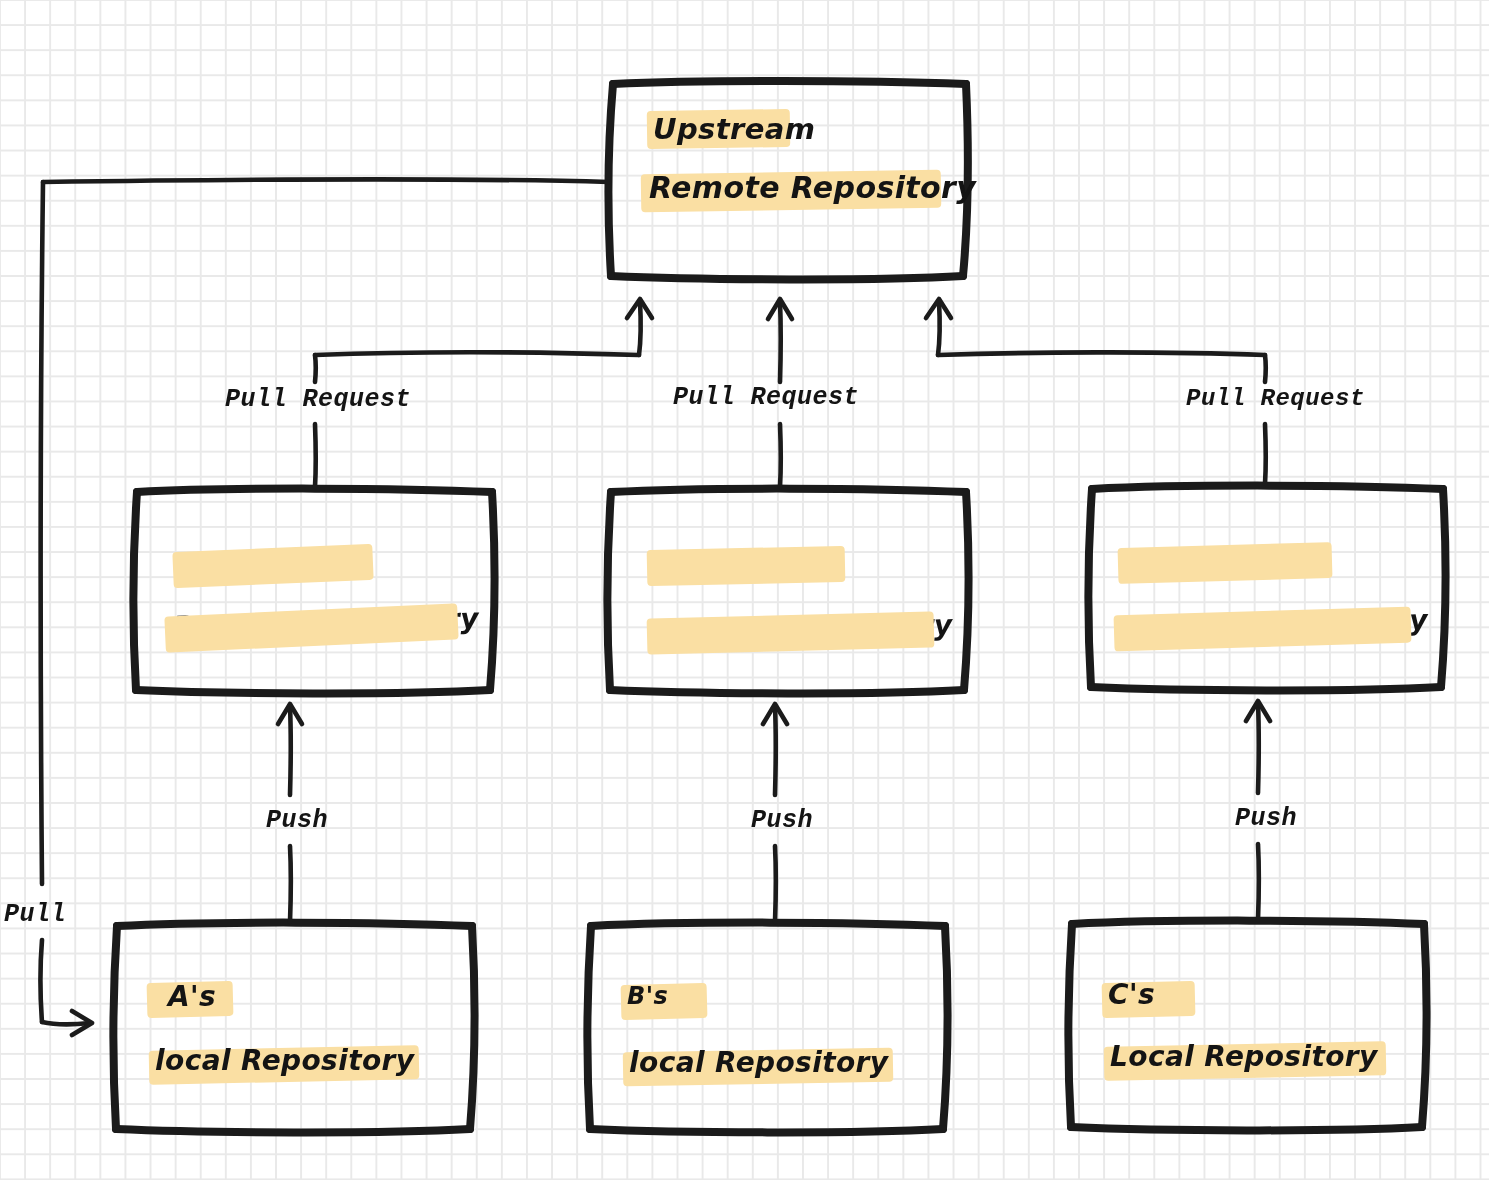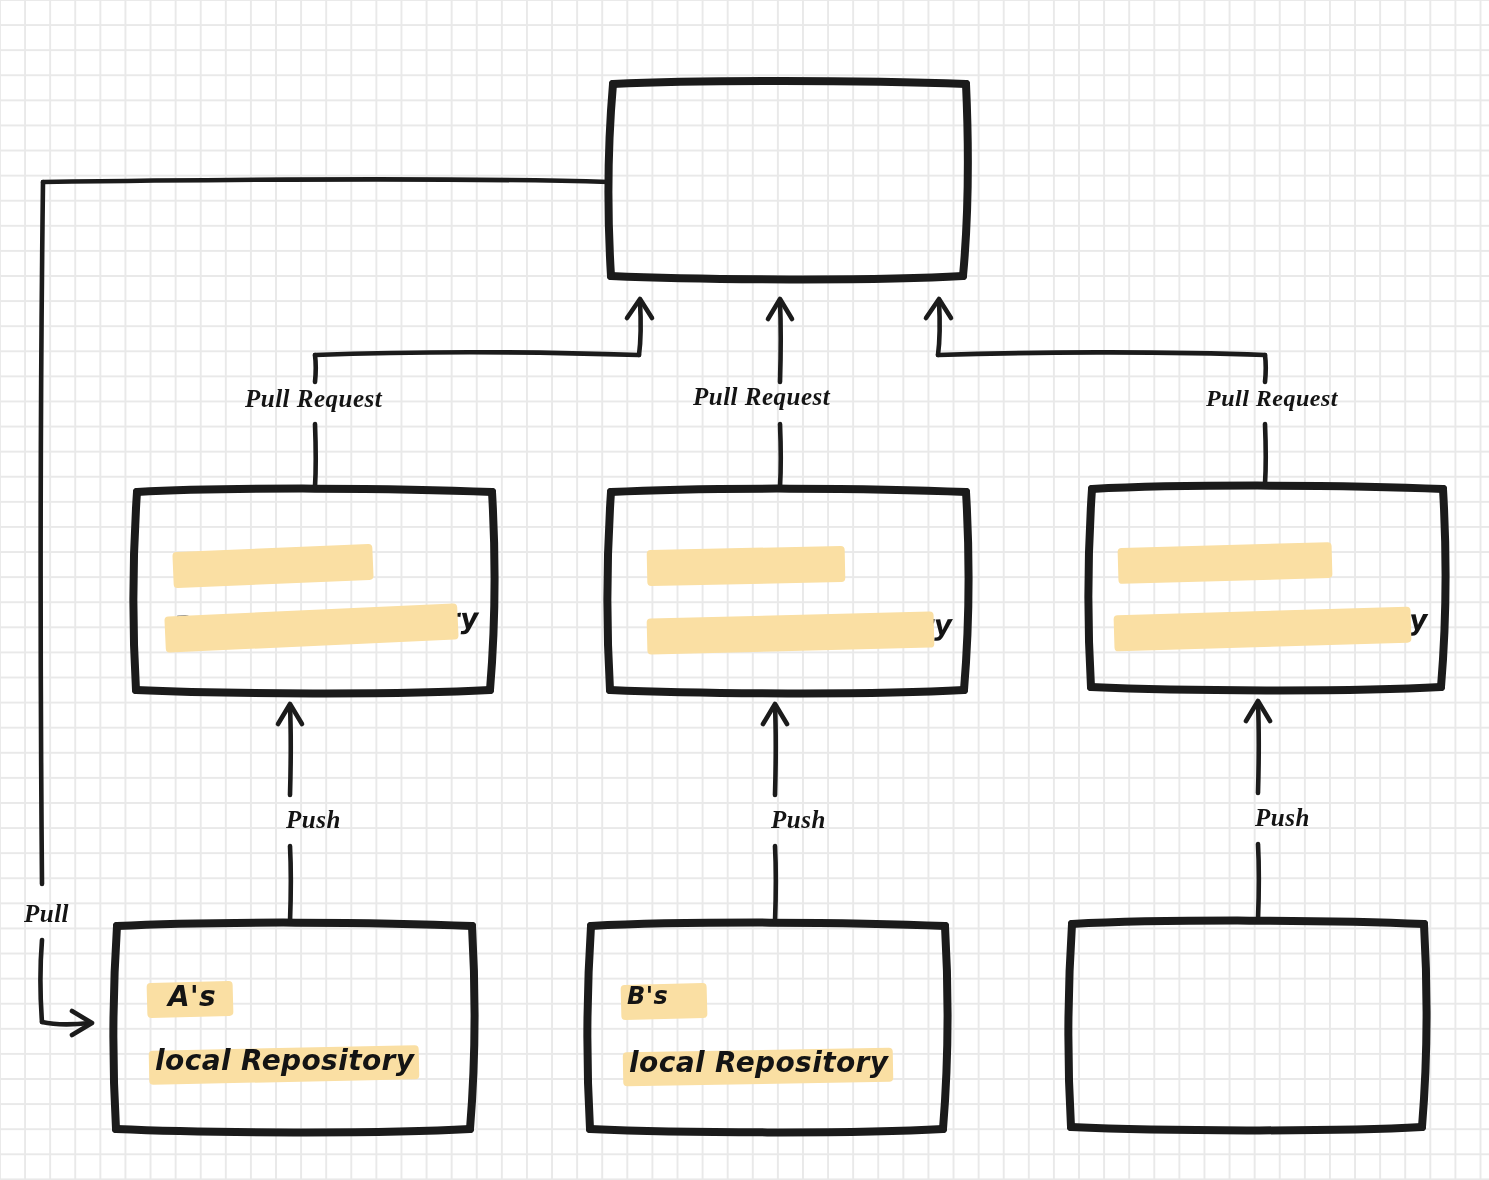--- a/index.html
+++ b/index.html
@@ -49,26 +49,25 @@
     border-radius: 4px;
     background: #fadfa3;
     z-index: 1;
   }
   .node-label span { position: relative; z-index: 2; }
 
   .edge-label {
     position: absolute;
     white-space: nowrap;
     color: #141414;
-    font-family: Liberation Serif, serif;
+    font-family: Liberation Mono, monospace;
     font-weight: 700;
     font-style: italic;
     letter-spacing: 0.5px;
     z-index: 5;
-    padding-left: 20px;
   }
 </style>
 </head>
 <body>
 
 <div id="canvas">
 
   <svg id="sketch" viewBox="0 0 1489 1180" xmlns="http://www.w3.org/2000/svg">
     <defs>
       <style>
@@ -171,20 +170,30 @@
 
     <g>
       <path class="ln" d="M609,182 C470,178 260,179 43,182"></path>
       <path class="ln" d="M43,182 C40,420 40,650 42,884"></path>
       <path class="ln" d="M42,940 C40,965 40,995 42,1022"></path>
       <path class="ln" d="M42,1022 C55,1025 72,1025 90,1023"></path>
       <path class="hd" d="M72,1011 L92,1023 L72,1035"></path>
     </g>
   </svg>
 
+  <div class="node" style="left:611px; top:82px; width:358px; height:198px;">
+    <div class="hl" style="left:36px; top:28px; width:143px; height:38px; transform:rotate(-0.8deg);"></div>
+    <div class="node-label" style="left:42px; top:30px; font-size:29px;">
+      <span>Upstream</span>
+    </div>
+    <div class="hl" style="left:30px; top:90px; width:300px; height:38px; transform:rotate(-0.9deg);"></div>
+    <div class="node-label" style="left:38px; top:88px; font-size:30px;">
+      <span>Remote Repository</span>
+    </div>
+  </div>
 
   <div class="node" style="left:135px; top:490px; width:360px; height:202px;">
     <div class="hl" style="left:38px; top:58px; width:200px; height:36px; transform:rotate(-2.4deg);"></div>
     <div class="node-label" style="left:46px; top:56px; font-size:28px; transform:rotate(-1.4deg);">
       <span>A's Origin</span>
     </div>
     <div class="hl" style="left:30px; top:120px; width:293px; height:36px; transform:rotate(-2.6deg);"></div>
     <div class="node-label" style="left:38px; top:116px; font-size:28px; transform:rotate(-1.6deg);">
       <span>Remote Repository</span>
     </div>
@@ -227,20 +236,30 @@
     <div class="hl" style="left:32px; top:60px; width:86px; height:35px; transform:rotate(-1.5deg);"></div>
     <div class="node-label" style="left:38px; top:58px; font-size:24px;">
       <span>B's</span>
     </div>
     <div class="hl" style="left:34px; top:126px; width:270px; height:34px; transform:rotate(-1deg);"></div>
     <div class="node-label" style="left:40px; top:122px; font-size:28px;">
       <span>local Repository</span>
     </div>
   </div>
 
+  <div class="node" style="left:1070px; top:922px; width:358px; height:208px;">
+    <div class="hl" style="left:32px; top:60px; width:93px; height:35px; transform:rotate(-1.4deg);"></div>
+    <div class="node-label" style="left:38px; top:56px; font-size:28px;">
+      <span>C's</span>
+    </div>
+    <div class="hl" style="left:34px; top:122px; width:282px; height:34px; transform:rotate(-1.1deg);"></div>
+    <div class="node-label" style="left:40px; top:118px; font-size:28px;">
+      <span>Local Repository</span>
+    </div>
+  </div>
 
   <div class="edge-label" style="left:225px; top:385px; font-size:25px;">Pull  Request</div>
 
   <div class="edge-label" style="left:673px; top:383px; font-size:25px;">Pull  Request</div>
 
   <div class="edge-label" style="left:1186px; top:385px; font-size:24px;">Pull  Request</div>
 
   <div class="edge-label" style="left:266px; top:806px; font-size:25px;">Push</div>
 
   <div class="edge-label" style="left:751px; top:806px; font-size:25px;">Push</div>

